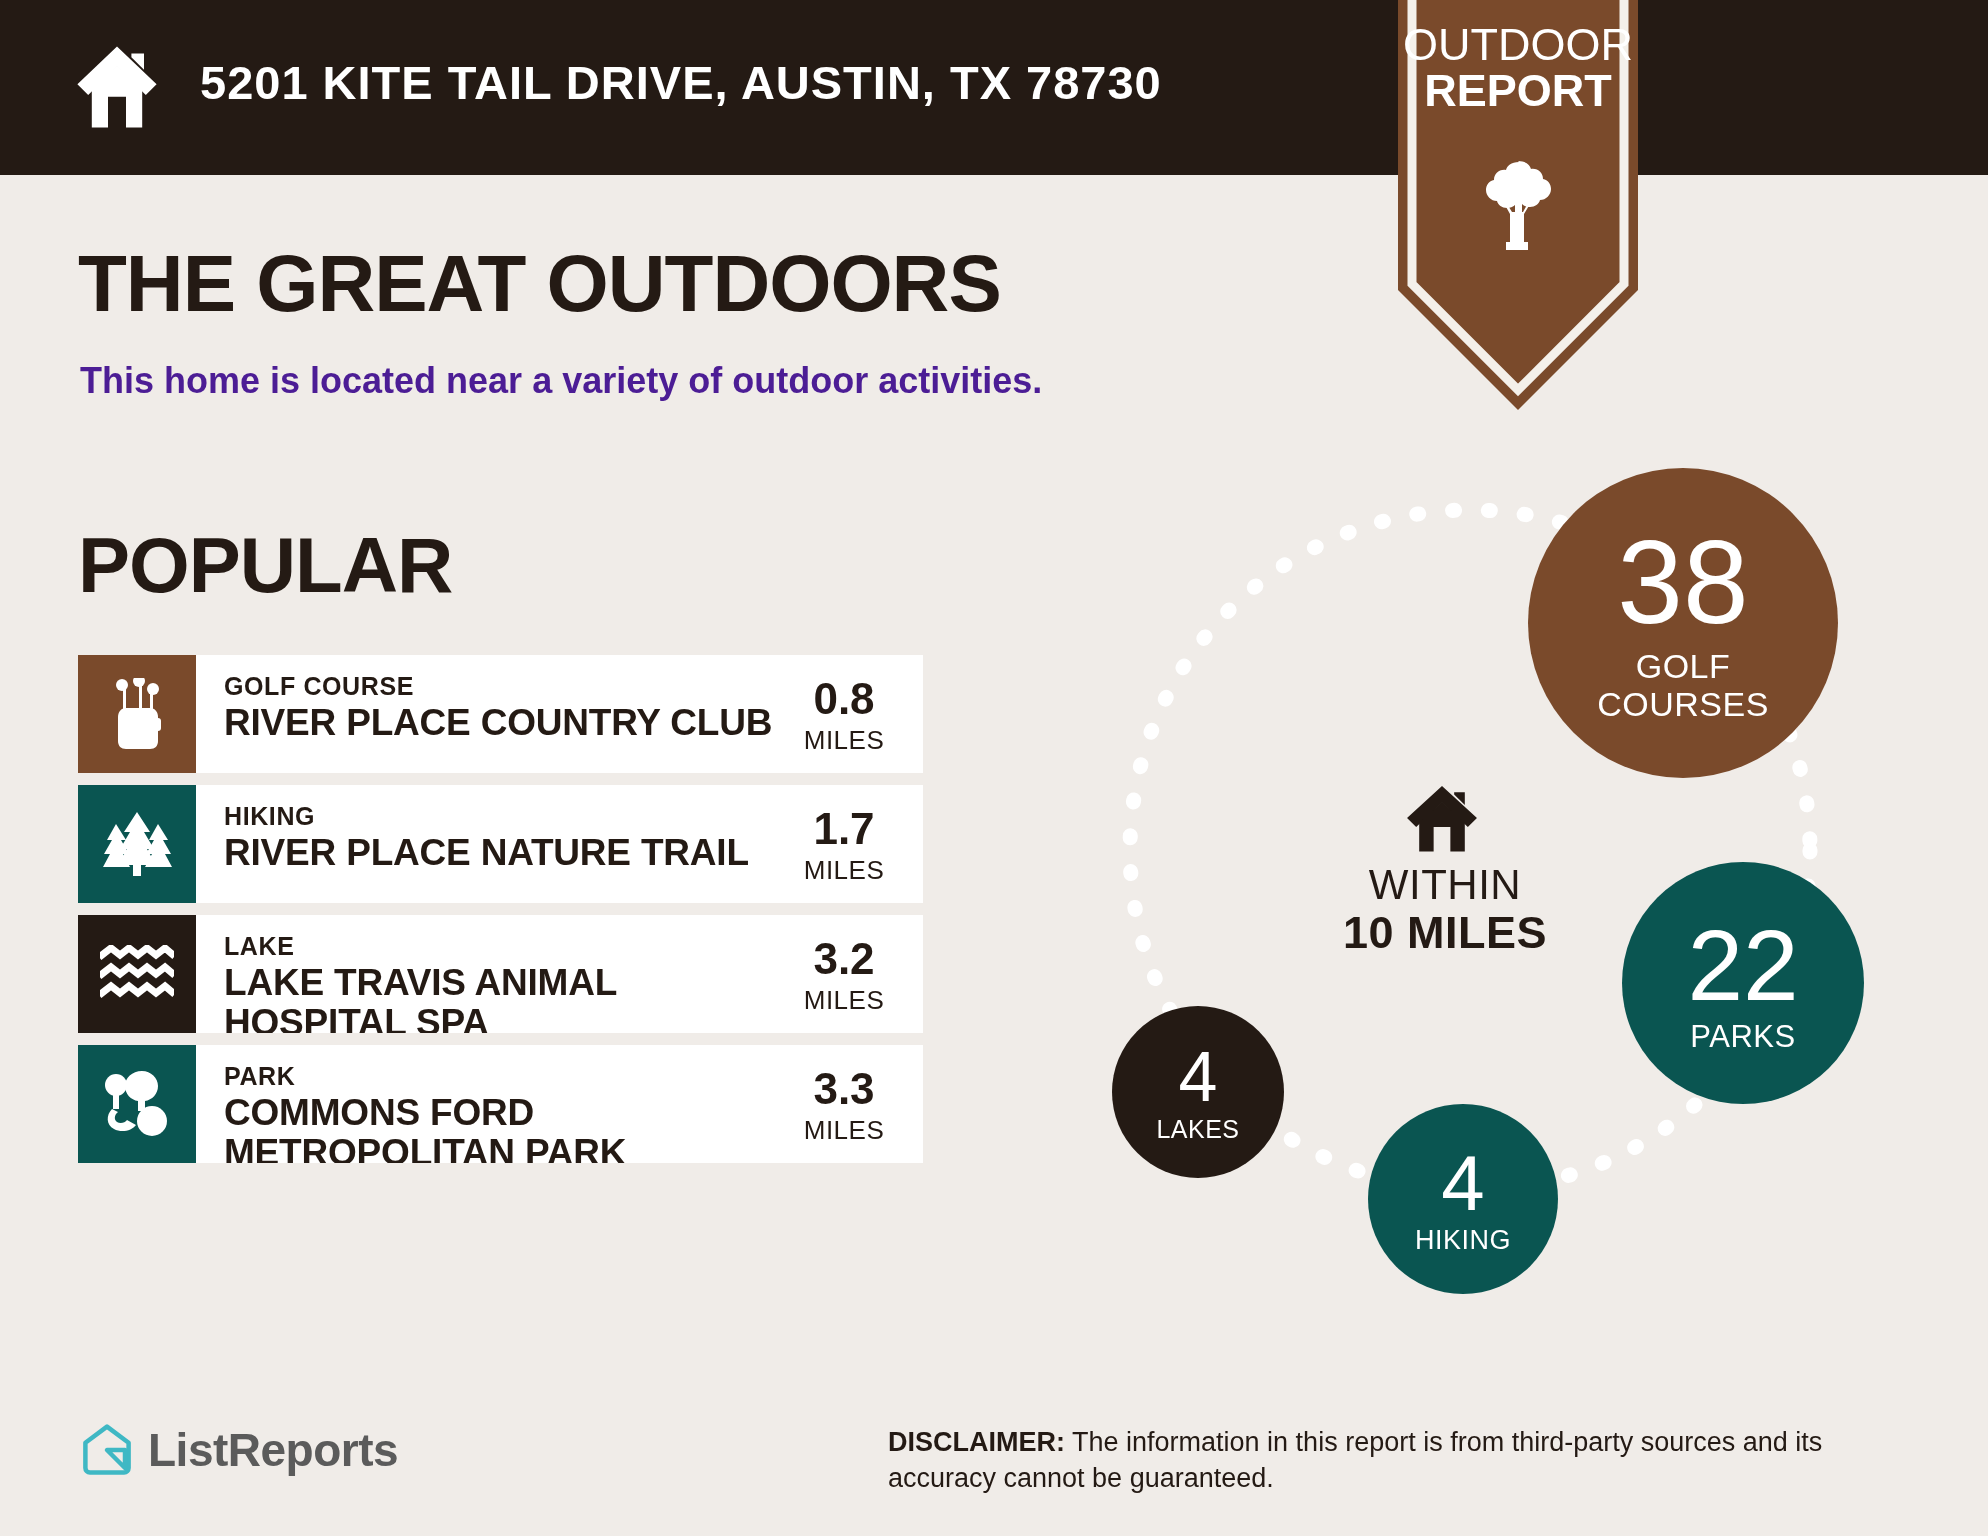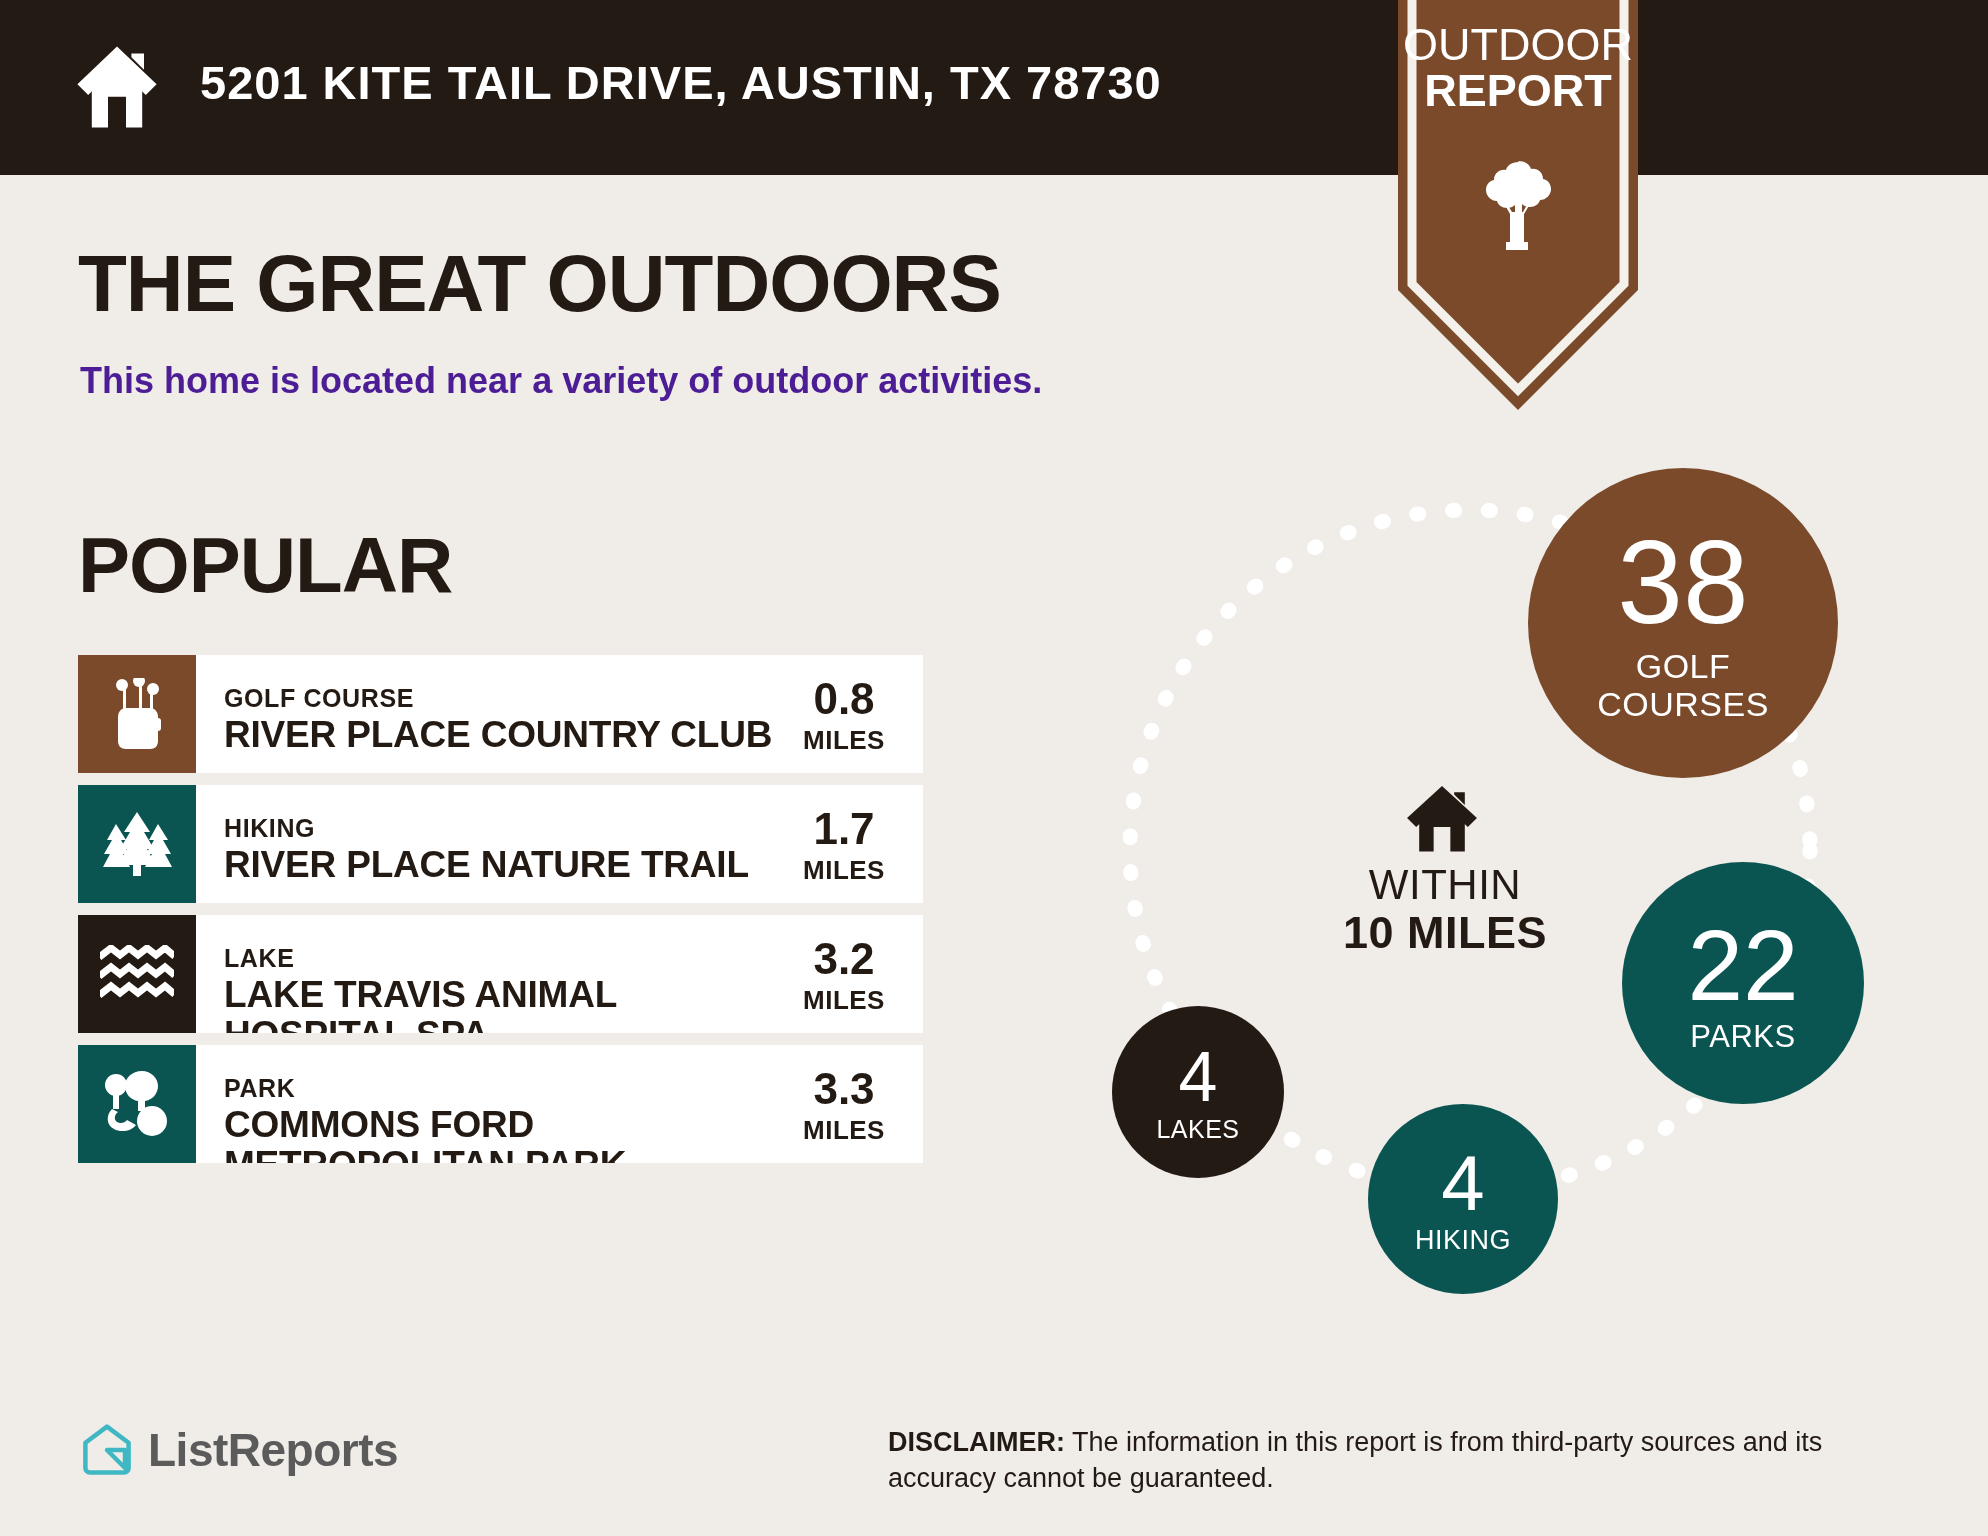--- a/index.html
+++ b/index.html
@@ -63,31 +63,31 @@
     display:flex;align-items:center;justify-content:center;
   }
   .tile.brown{background:#7a4a2b;}
   .tile.teal{background:#0a5551;}
   .tile.dark{background:#241a14;}
   .row-mid{
     flex:1 1 auto;padding:18px 0 0 28px;min-width:0;
   }
   .cat{
     font-size:25px;font-weight:bold;color:#241a14;letter-spacing:.6px;
-    line-height:1.05;text-transform:uppercase;margin-top:12px;
+    line-height:1.05;text-transform:uppercase;
   }
   .name{
     font-size:37px;font-weight:bold;color:#241a14;letter-spacing:-.2px;
     line-height:1.08;margin-top:4px;text-transform:uppercase;
   }
   .dist{
     flex:0 0 130px;width:130px;text-align:center;padding-top:22px;padding-right:14px;
   }
   .dist .num{font-size:44px;font-weight:bold;color:#241a14;line-height:1;}
-  .dist .unit{font-size:26px;font-weight:bold;color:#241a14;letter-spacing:.5px;margin-top:4px;}
+  .dist .unit{font-size:26px;font-weight:normal;color:#241a14;letter-spacing:.5px;margin-top:4px;}
   .dots-svg{position:absolute;left:1040px;top:470px;width:820px;height:760px;}
   .circ{
     position:absolute;border-radius:50%;
     display:flex;flex-direction:column;align-items:center;justify-content:center;
     color:#ffffff;text-align:center;line-height:1;
   }
   .circ .n{font-weight:400;display:block;}
   .circ .lb{font-weight:400;display:block;letter-spacing:.5px;}
 
   #circ-golf{left:1528px;top:468px;width:310px;height:310px;background:#7a4a2b;}

